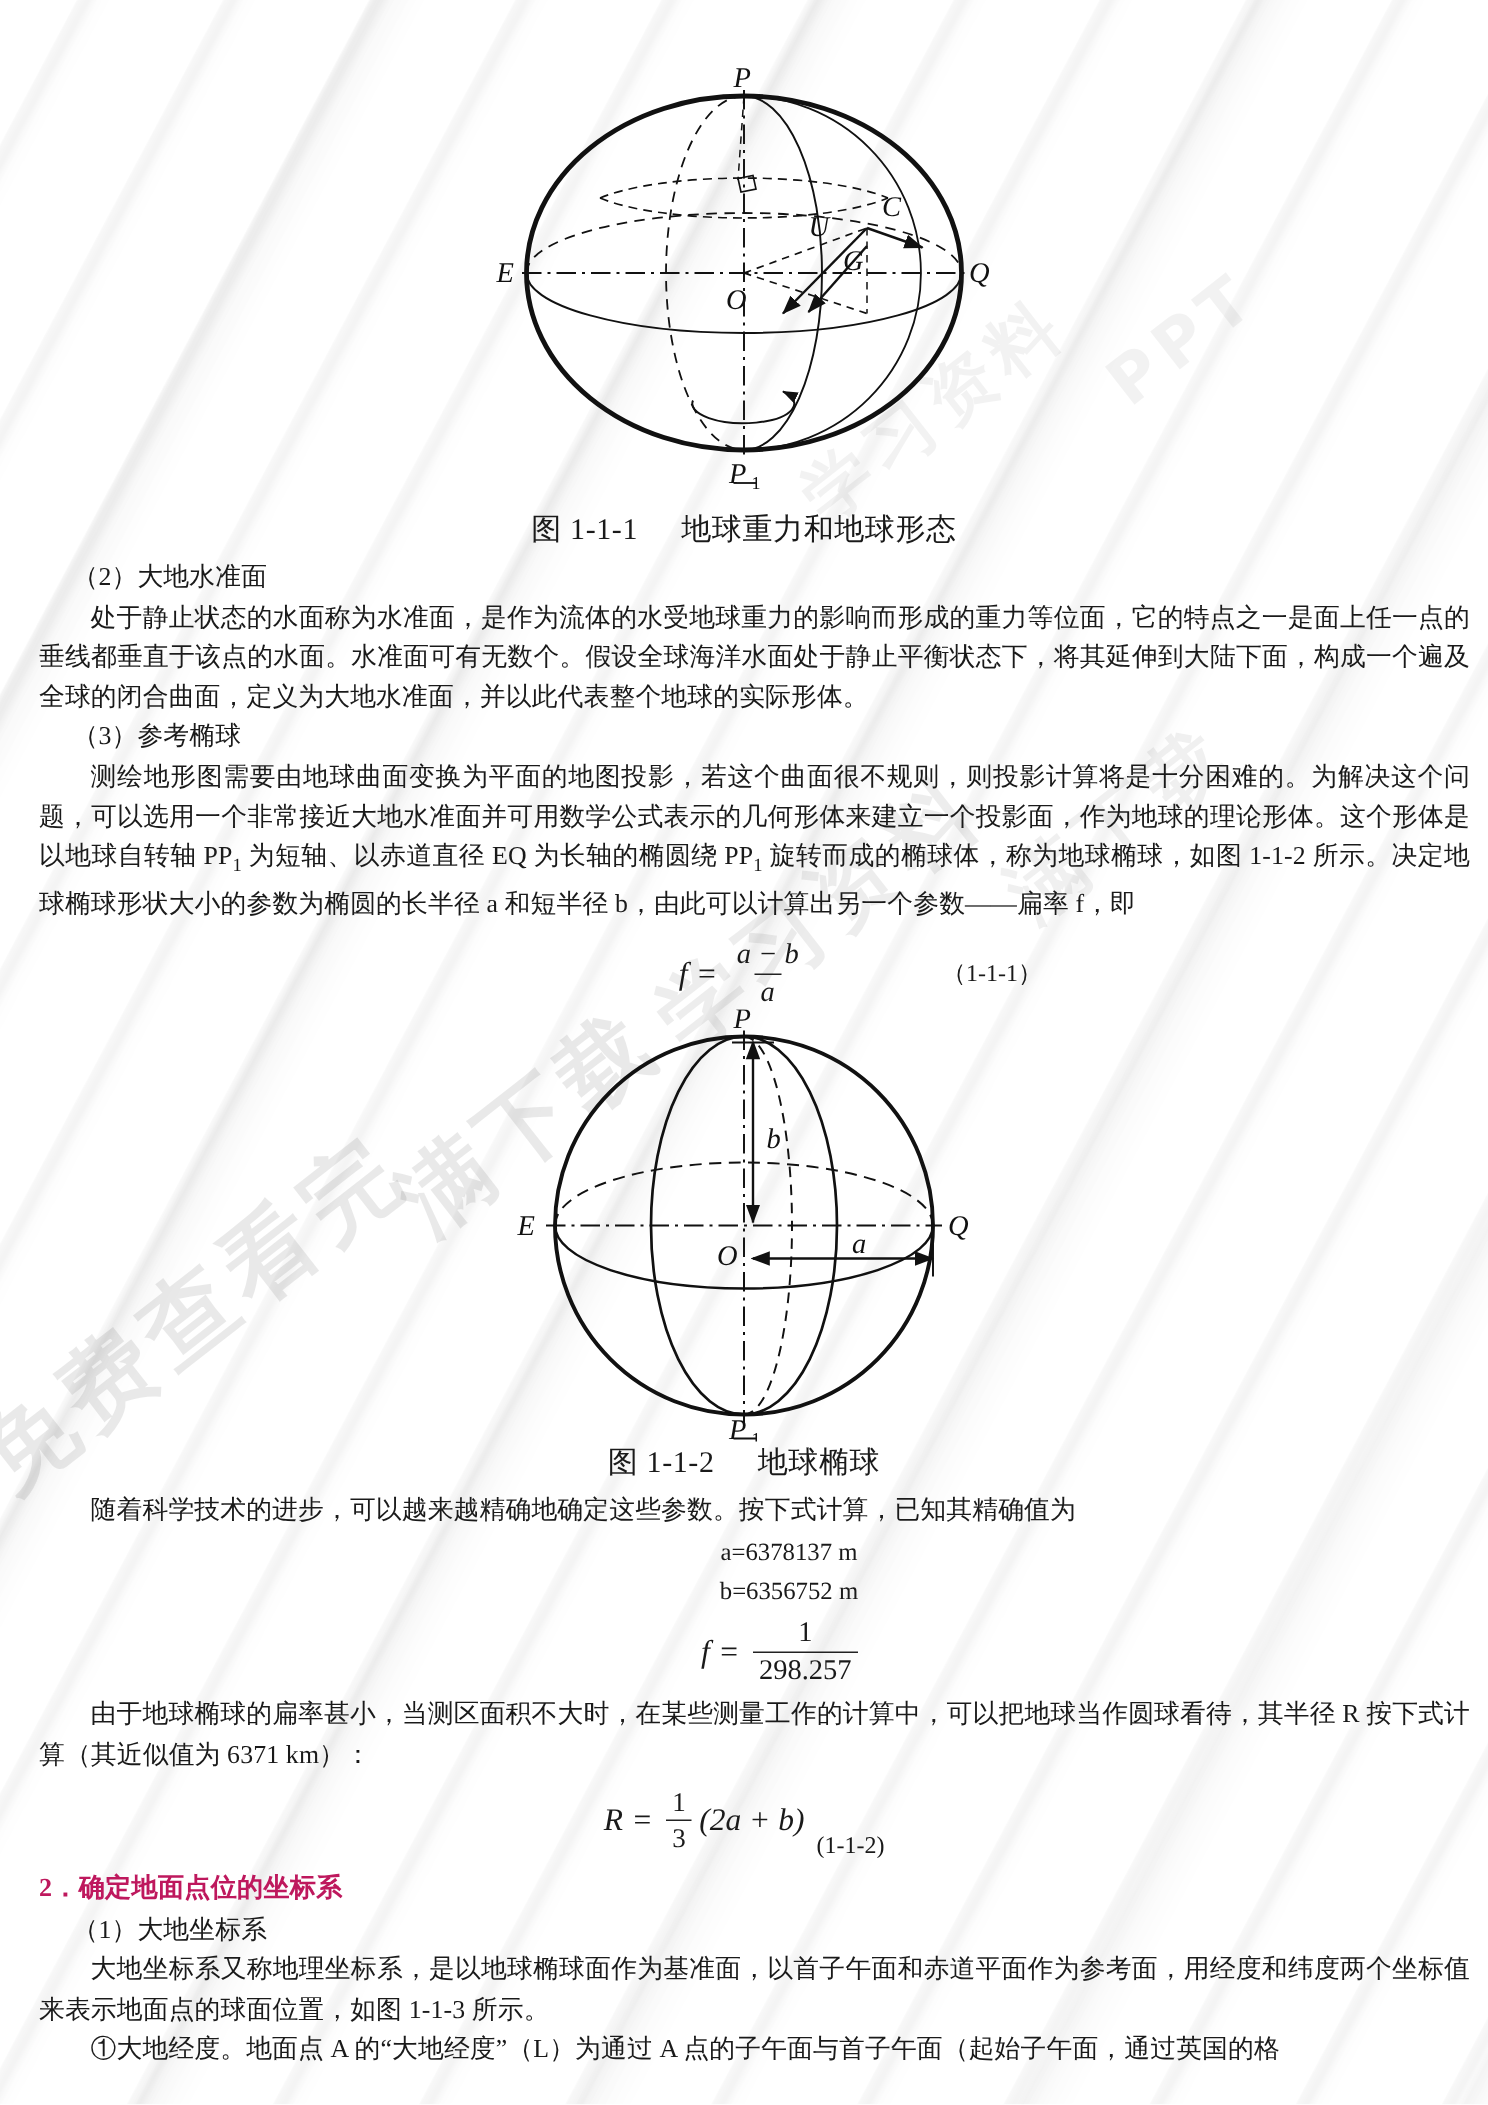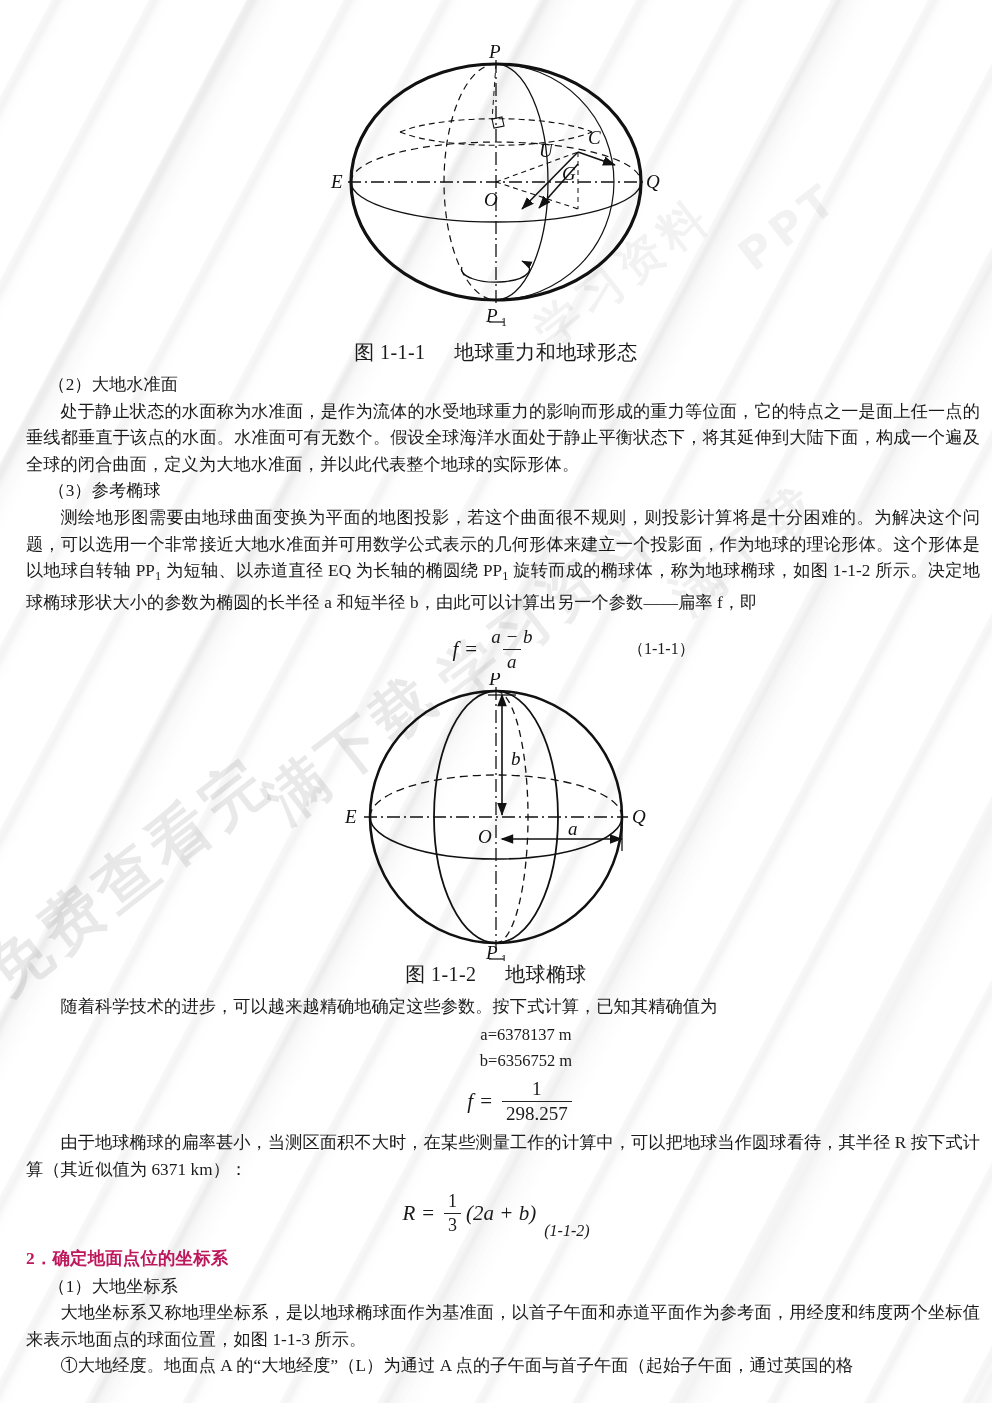--- a/index.html
+++ b/index.html
@@ -267,21 +267,21 @@
     </div>
 
     <div class="formula" style="margin-top:6px;height:48px;">
       <span class="italic" style="font-size:21px;">R</span>
       <span style="font-size:21px;margin:0 7px;">=</span>
       <span class="frac" style="font-size:18px;">
         <span class="num">1</span>
         <span class="den">3</span>
       </span>
       <span class="italic" style="font-size:21px;margin-left:2px;">(2a + b)</span>
-      <span class="eqn-no" style="align-self:flex-end;margin-bottom:-2px;font-style:italic;">(1-1-2)</span>
+      <span class="eqn-no" style="align-self:flex-end;margin-bottom:-2px;">(1-1-2)</span>
     </div>
 
     <p class="heading-blue" style="margin-top:8px;">2．确定地面点位的坐标系</p>
 
     <div class="body-wrap" style="margin-top:4px;">
       <p class="para indent1">（1）大地坐标系</p>
       <p class="para indent2">大地坐标系又称地理坐标系，是以地球椭球面作为基准面，以首子午面和赤道平面作为参考面，用经度和纬度两个坐标值来表示地面点的球面位置，如图 1-1-3 所示。</p>
       <p class="para indent2">①大地经度。地面点 A 的“大地经度”（L）为通过 A 点的子午面与首子午面（起始子午面，通过英国的格</p>
     </div>
 

